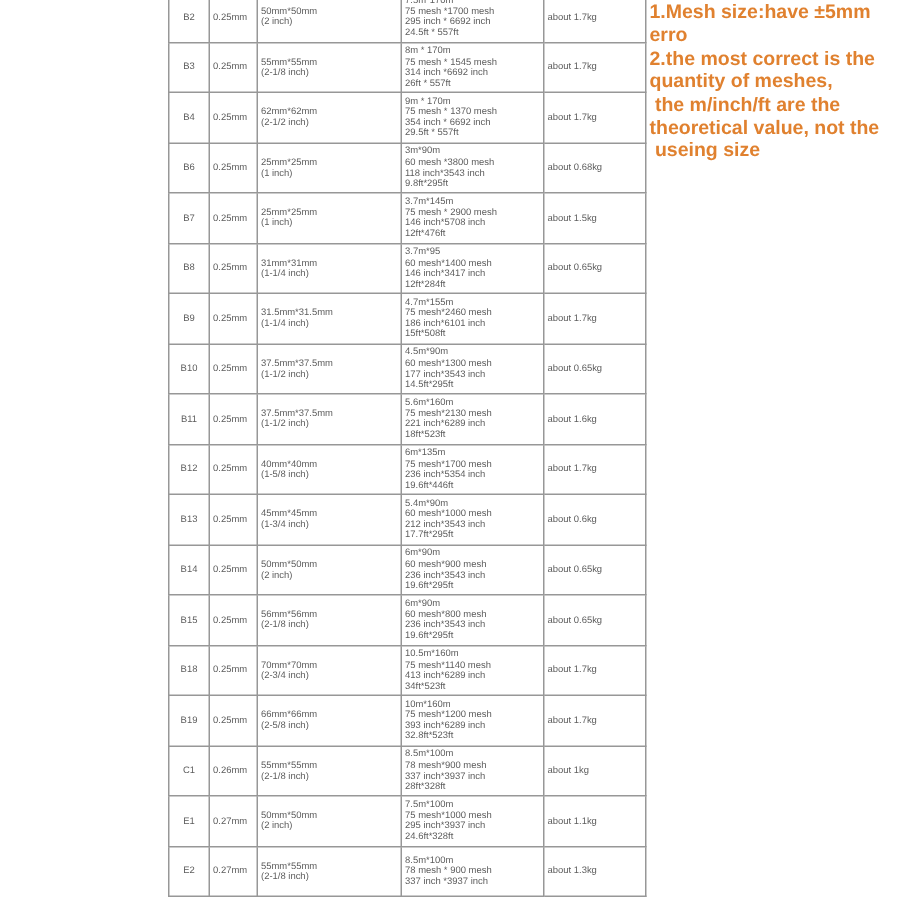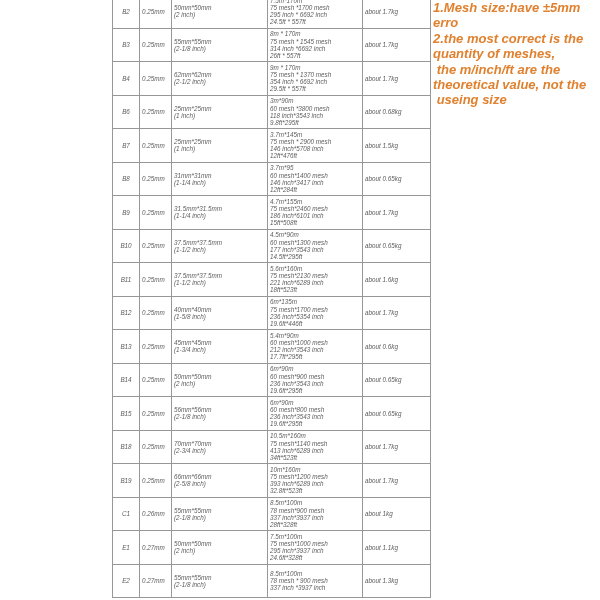--- a/index.html
+++ b/index.html
@@ -1,20 +1,20 @@
 <!DOCTYPE html>
 <html><head>
 <meta charset="utf-8">
 <style>
   html,body{margin:0;padding:0;}
   body{
     width:600px;height:600px;overflow:hidden;background:#ffffff;
     font-family:"Liberation Sans",sans-serif;
   }
-  .stage{position:relative;width:600px;height:600px;overflow:hidden;font-style:italic;}
+  .stage{position:relative;width:600px;height:600px;overflow:hidden;}
 
   table.spec-table{
     position:absolute;left:112px;top:-6px;
     border-collapse:collapse;table-layout:fixed;
     background:#ffffff;
   }
   table.spec-table td{
     border:1px solid #979797;
     color:#5c5c5c;
     font-size:6.3px;

